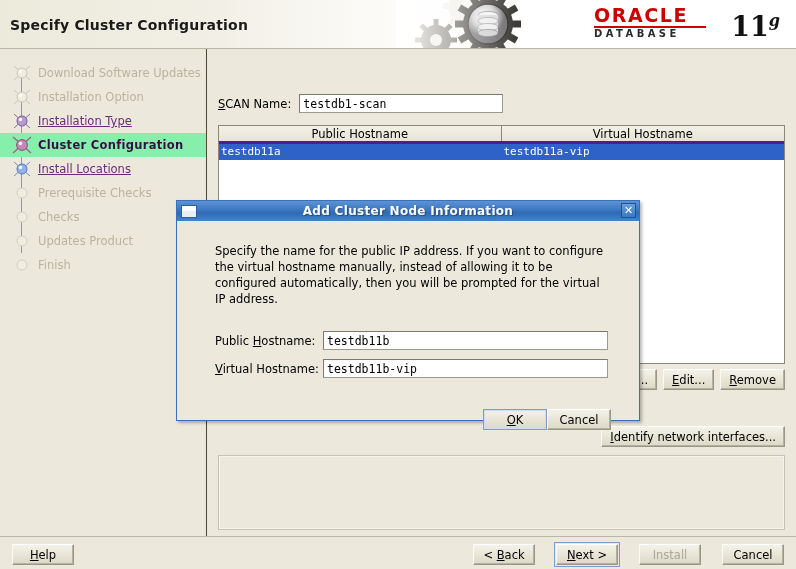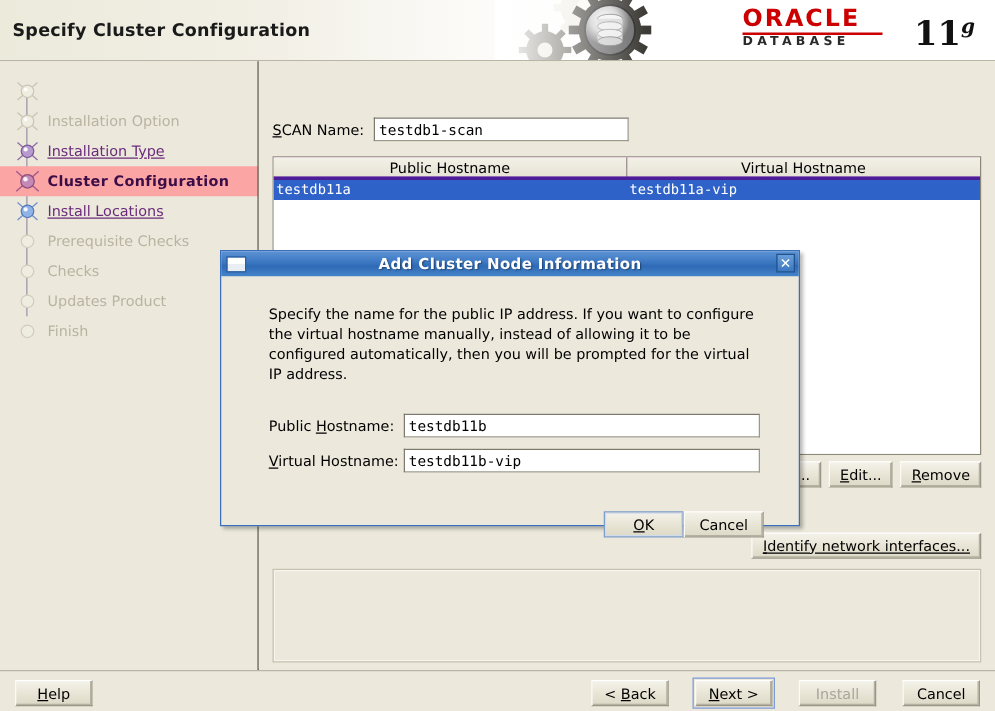--- a/index.html
+++ b/index.html
@@ -78,21 +78,21 @@
     width: 1px; height: 487px;
     background: #4a4636;
   }
   #steps { position: absolute; left: 0; top: 12px; width: 207px; }
   .step {
     position: relative;
     height: 24px;
     display: flex; align-items: center;
     padding-left: 12px;
   }
-  .step.current { background: #fca5a5; text-align: right; }
+  .step.current { background: #86efac; text-align: right; }
   .step-icon {
     position: relative;
     width: 20px; height: 20px;
     flex: 0 0 20px;
     margin-right: 6px;
   }
   .step-icon .rays { position: absolute; left: 0; top: 0; }
   .step-label {
     font-size: 11.5px;
     white-space: nowrap;
@@ -176,21 +176,21 @@
 
   
   #table-buttons {
     position: absolute; left: 0; top: 320px;
     width: 578px;
     display: flex; justify-content: flex-end; gap: 6px;
   }
   #identify-row {
     position: absolute; left: 0; top: 377px;
     width: 578px;
-    display: flex; justify-content: flex-end; text-decoration: underline;
+    display: flex; justify-content: flex-end;
   }
 
   .btn {
     background: linear-gradient(to bottom, #f4f2e9 0%, #e8e5d6 52%, #ddd9c7 100%);
     border: 1px solid #9b9788;
     border-top-color: #ffffff; border-left-color: #fbfaf5;
     box-shadow: inset -1px -1px 0 #b5b1a0;
     font-size: 11.5px;
     color: #000;
     height: 21px;
@@ -410,20 +410,21 @@
             <g stroke="#c9c4b5" stroke-width="1">
               <line x1="10" y1="10" x2="2" y2="3"></line>
                 <line x1="10" y1="10" x2="18" y2="3"></line>
               <line x1="10" y1="10" x2="2" y2="17"></line>
                 <line x1="10" y1="10" x2="18" y2="17"></line>
             </g>
             <circle cx="10" cy="10" r="5" fill="#efece0" stroke="#cbc6b5"></circle>
             <circle cx="8.5" cy="8.5" r="1.6" fill="#ffffff" opacity="0.85"></circle>
           </svg>
         </span>
+        <span class="step-label">Download Software Updates</span>
       </div>
 
       <div class="step done">
         <span class="step-icon">
           <svg class="rays" width="20" height="20" viewBox="0 0 20 20">
             <g stroke="#c9c4b5" stroke-width="1">
               <line x1="10" y1="10" x2="2" y2="3"></line>
                 <line x1="10" y1="10" x2="18" y2="3"></line>
               <line x1="10" y1="10" x2="2" y2="17"></line>
                 <line x1="10" y1="10" x2="18" y2="17"></line>

